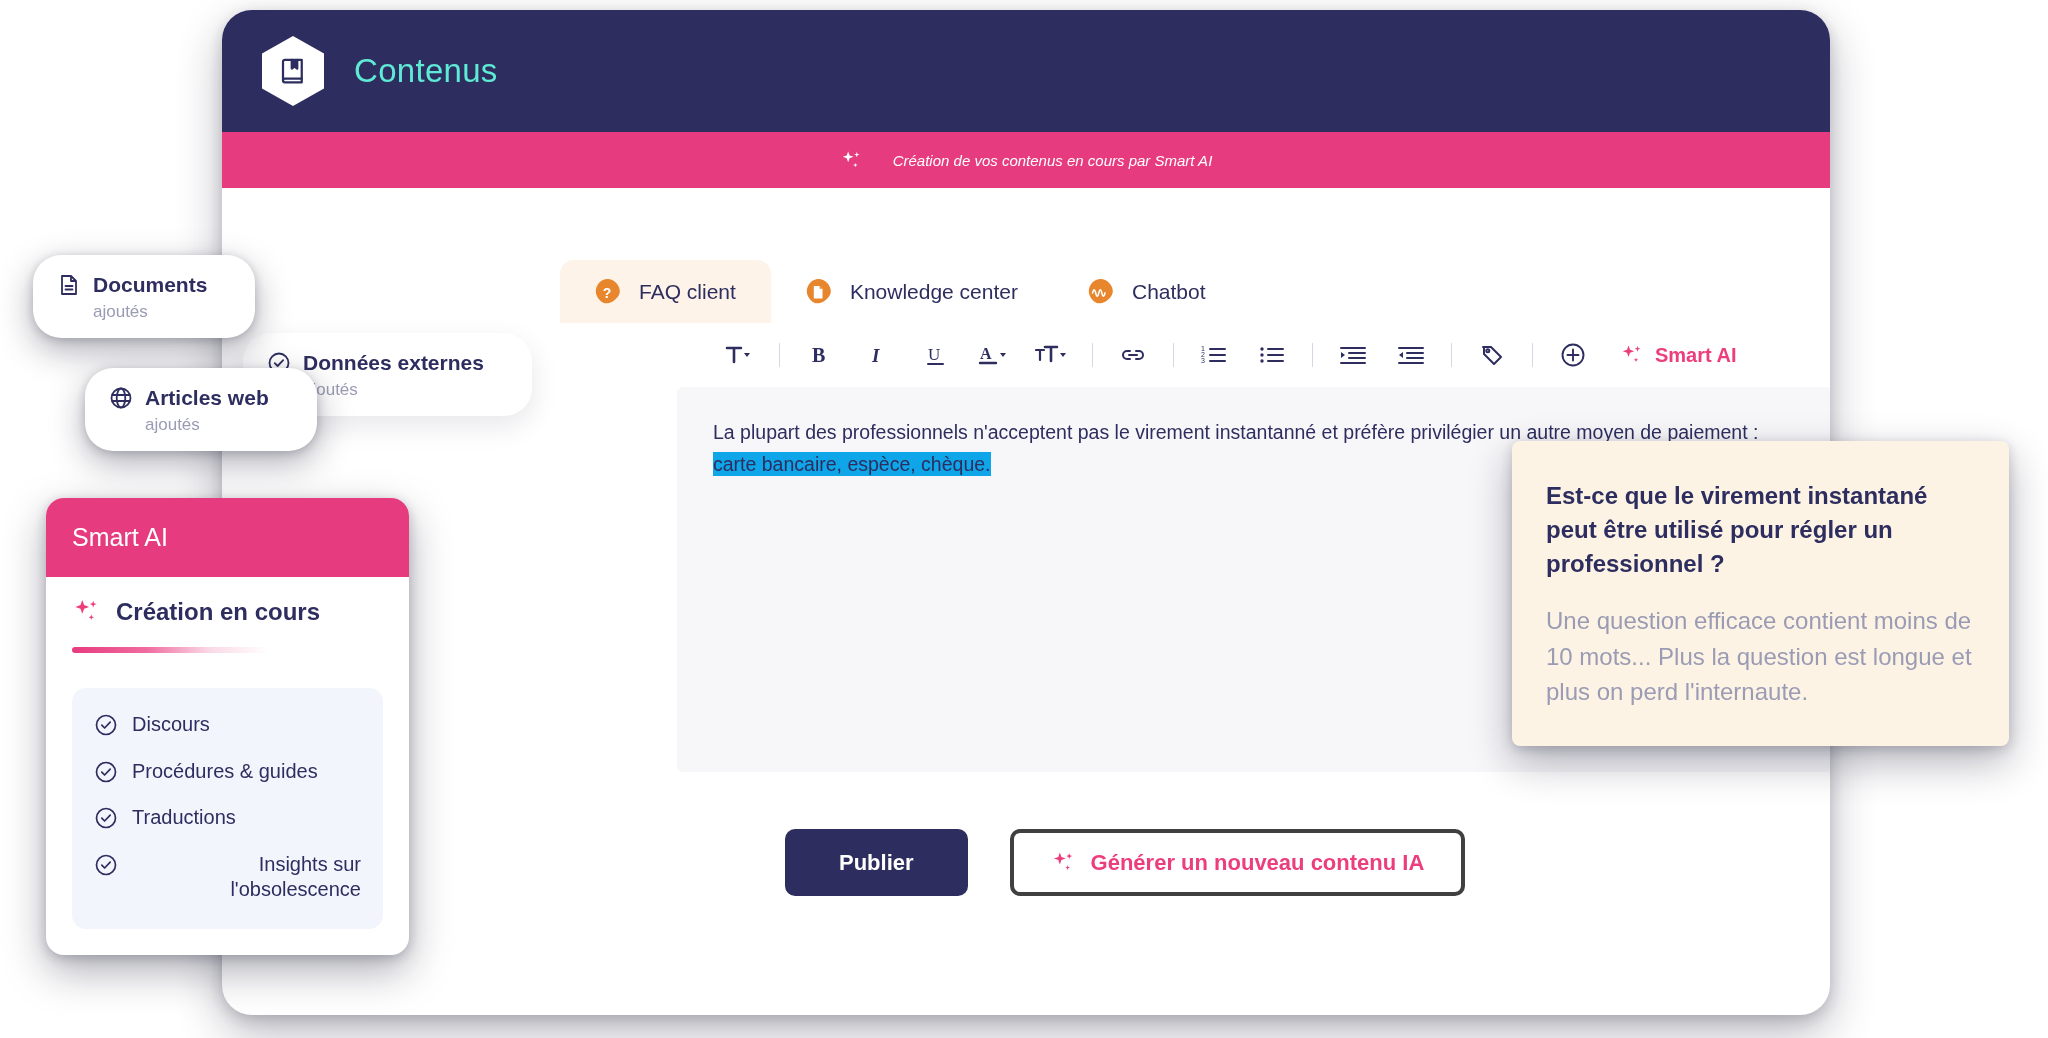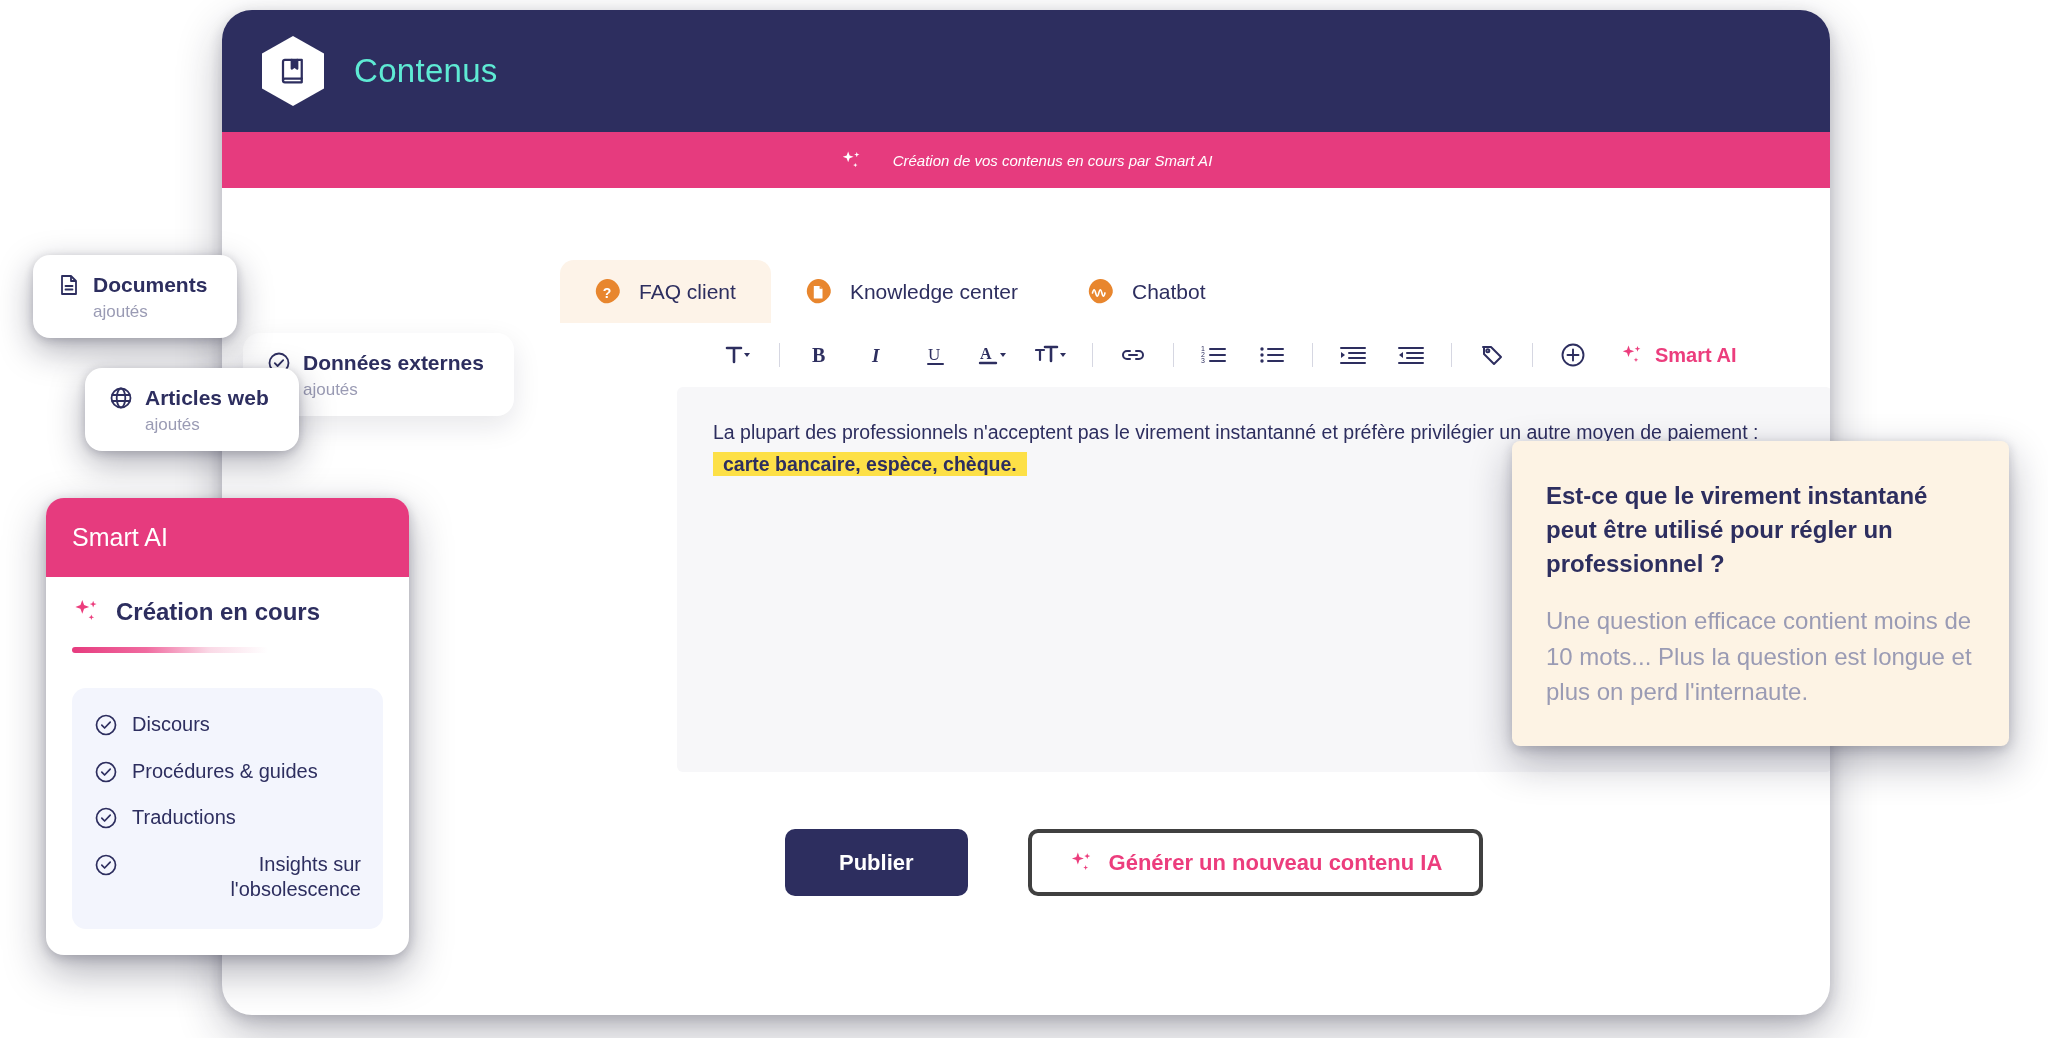--- a/index.html
+++ b/index.html
@@ -128,29 +128,29 @@
     border-radius: 6px;
     padding: 30px 36px;
   }
   .editor-text {
     font-size: 19.5px;
     line-height: 1.62;
     color: #2d2e5f;
     max-width: 1065px;
   }
   .hl {
-    background: #fde047;
-    font-weight: bold;
-    padding: 1px 10px;
+    background: #0ea5e9;
+    font-weight: normal;
+    padding: 1px 0;
   }
 
   
   .btn-row {
     display: flex;
-    gap: 60px;
+    gap: 42px;
     padding: 57px 0 0 563px;
   }
   .btn-publish {
     background: #2d2e5f;
     color: #ffffff;
     border: none;
     border-radius: 10px;
     font-size: 22px;
     font-weight: bold;
     padding: 0 54px;
@@ -170,22 +170,22 @@
     cursor: pointer;
     display: flex; align-items: center; gap: 15px;
     font-family: inherit;
   }
   .btn-generate svg { width: 25px; height: 25px; display:block; }
 
   
   .float-card {
     position: absolute;
     background: #ffffff;
-    border-radius: 17px;
-    padding: 18px 30px 16px 24px;
+    border-radius: 28px;
+    padding: 18px 48px 16px 24px;
   }
   .fc-title {
     display: flex; align-items: center; gap: 12px;
     font-size: 21px; font-weight: bold; color: #2d2e5f;
     white-space: nowrap;
   }
   .fc-title svg { width: 24px; height: 24px; flex:0 0 auto; display:block; }
   .fc-sub {
     font-size: 17px; color: #9a9bb4; margin-top: 5px; padding-left: 36px;
   }

